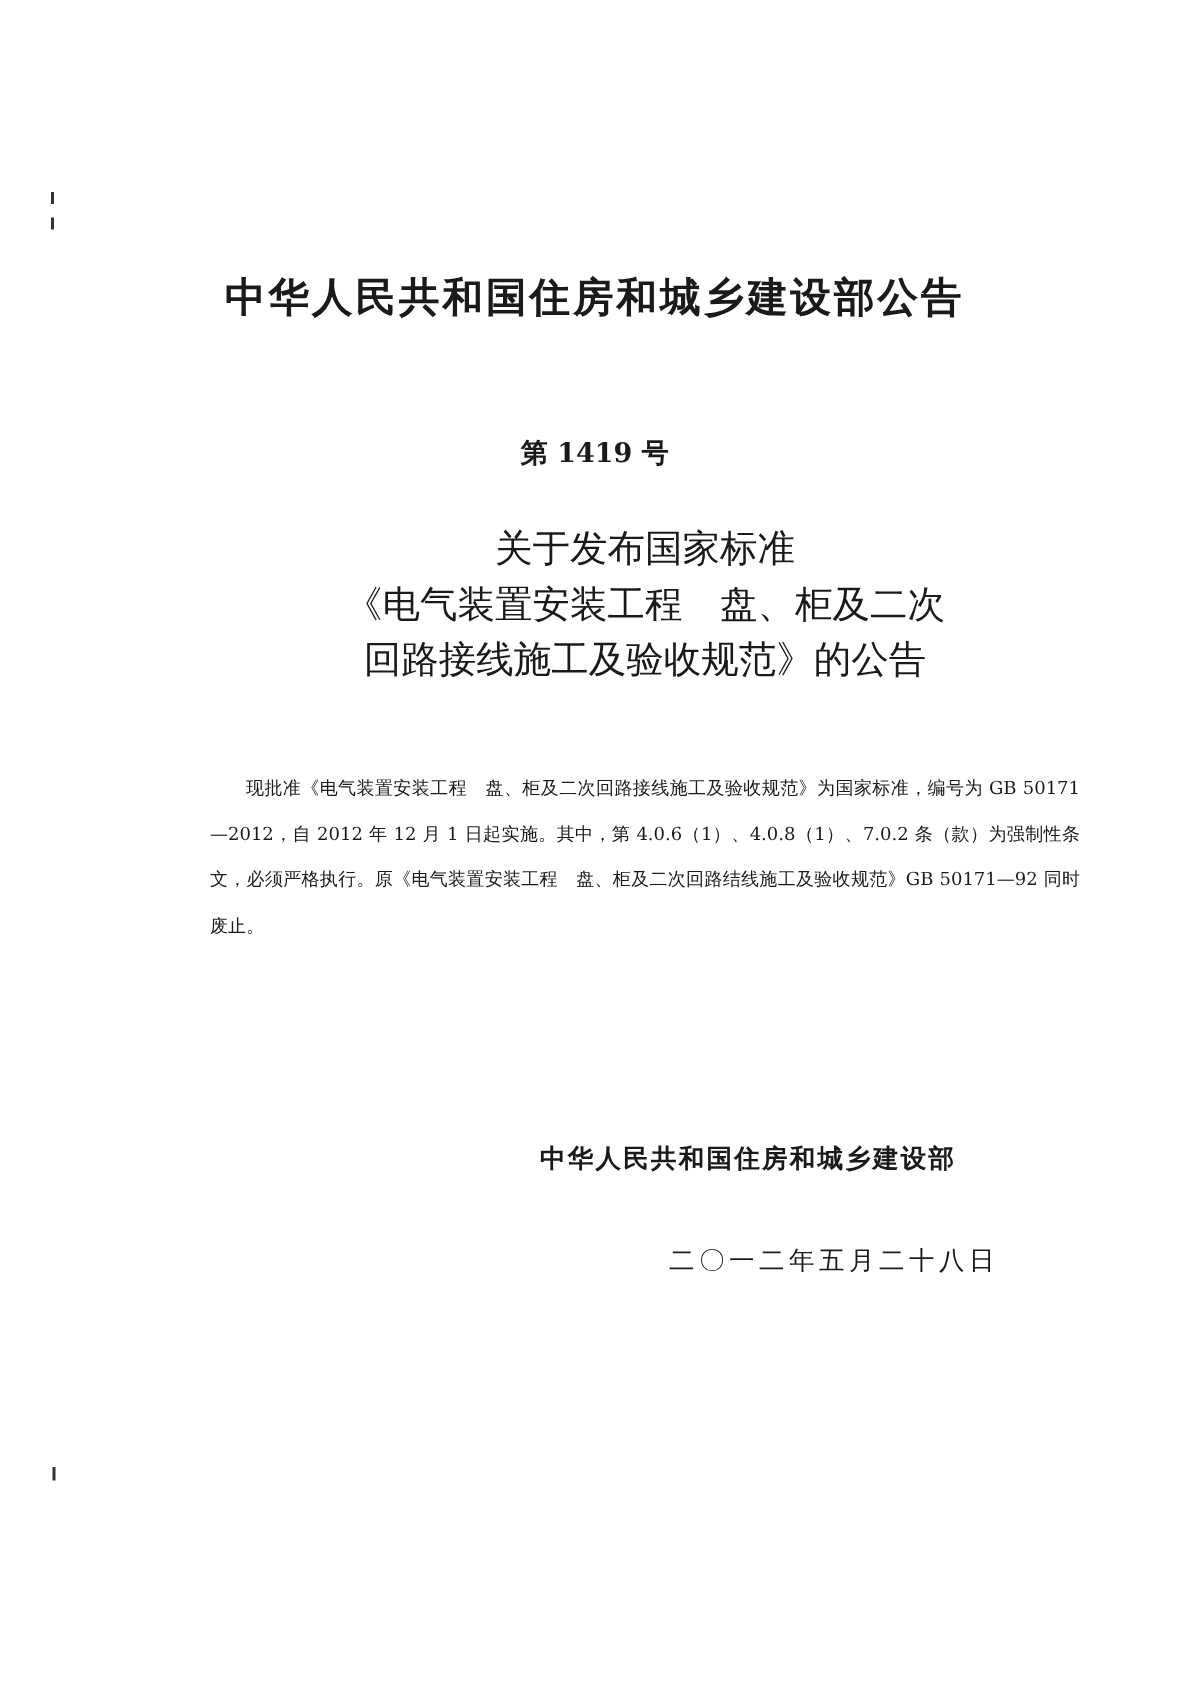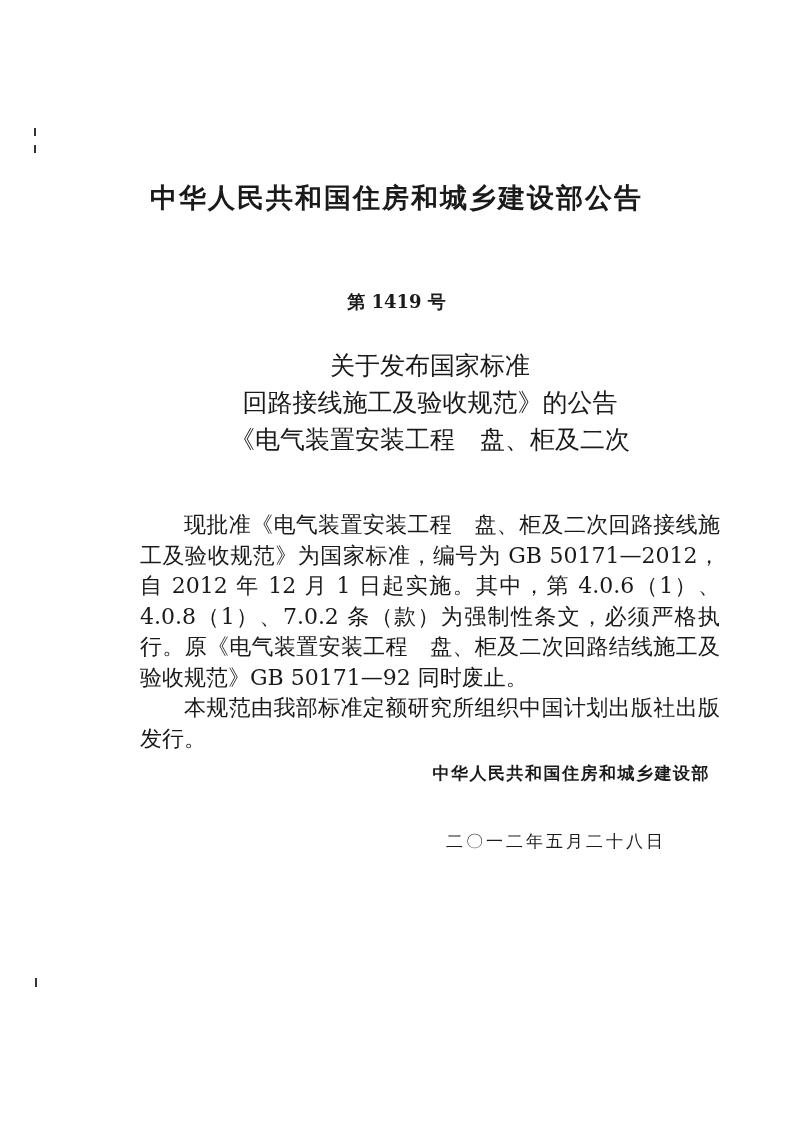--- a/index.html
+++ b/index.html
@@ -17,53 +17,52 @@
       margin-top: 37px;
     }
     .subtitle {
       position: absolute; left: 200px; width: 460px; text-align: center;
       top: 347px; font-size: 25px; line-height: 37px;
       font-family: "DejaVu Serif", "Liberation Serif", serif; font-weight: normal;
     }
     .subtitle div { white-space: nowrap; }
     .body-text {
       position: absolute; left: 140px; width: 580px; top: 510px;
-      font-size: 22px; line-height: 30.5px;
+      font-size: 12px; line-height: 30.5px;
       font-family: "DejaVu Serif", "Liberation Serif", serif;
       text-align: justify;
     }
     .body-text p { margin: 0; text-indent: 2em; }
     .signature {
       position: absolute; left: 360px; width: 350px; top: 756px;
       font-size: 17px; font-weight: bold; line-height: 34px;
       font-family: "DejaVu Sans", sans-serif;
     }
-    .signature .org { letter-spacing: 1.5px; text-align: right; }
+    .signature .org { letter-spacing: 1.5px; }
     .signature .date { padding-left: 86px; letter-spacing: 3px; font-weight: normal; margin-top: 34px; }
     .mark { position: absolute; background: #333; }
   </style>
 </head>
 <body>
 
 <div class="page">
   <div class="mark" style="left:34px;top:128px;width:2px;height:8px;"></div>
   <div class="mark" style="left:34px;top:145px;width:2px;height:8px;"></div>
   <div class="mark" style="left:35px;top:978px;width:2px;height:9px;"></div>
 
   <div class="heading">中华人民共和国住房和城乡建设部公告</div>
   <div class="number">第 1419 号</div>
 
   <div class="subtitle">
     <div>关于发布国家标准</div>
+    <div>《电气装置安装工程　盘、柜及二次</div>
     <div>回路接线施工及验收规范》的公告</div>
-    <div>《电气装置安装工程　盘、柜及二次</div>
   </div>
 
   <div class="body-text">
     <p>现批准《电气装置安装工程　盘、柜及二次回路接线施工及验收规范》为国家标准，编号为 GB 50171—2012，自 2012 年 12 月 1 日起实施。其中，第 4.0.6（1）、4.0.8（1）、7.0.2 条（款）为强制性条文，必须严格执行。原《电气装置安装工程　盘、柜及二次回路结线施工及验收规范》GB 50171—92 同时废止。</p>
-    <p>本规范由我部标准定额研究所组织中国计划出版社出版发行。</p>
   </div>
 
   <div class="signature">
     <div class="org">中华人民共和国住房和城乡建设部</div>
     <div class="date">二〇一二年五月二十八日</div>
   </div>
 </div>
 
 </body></html>

